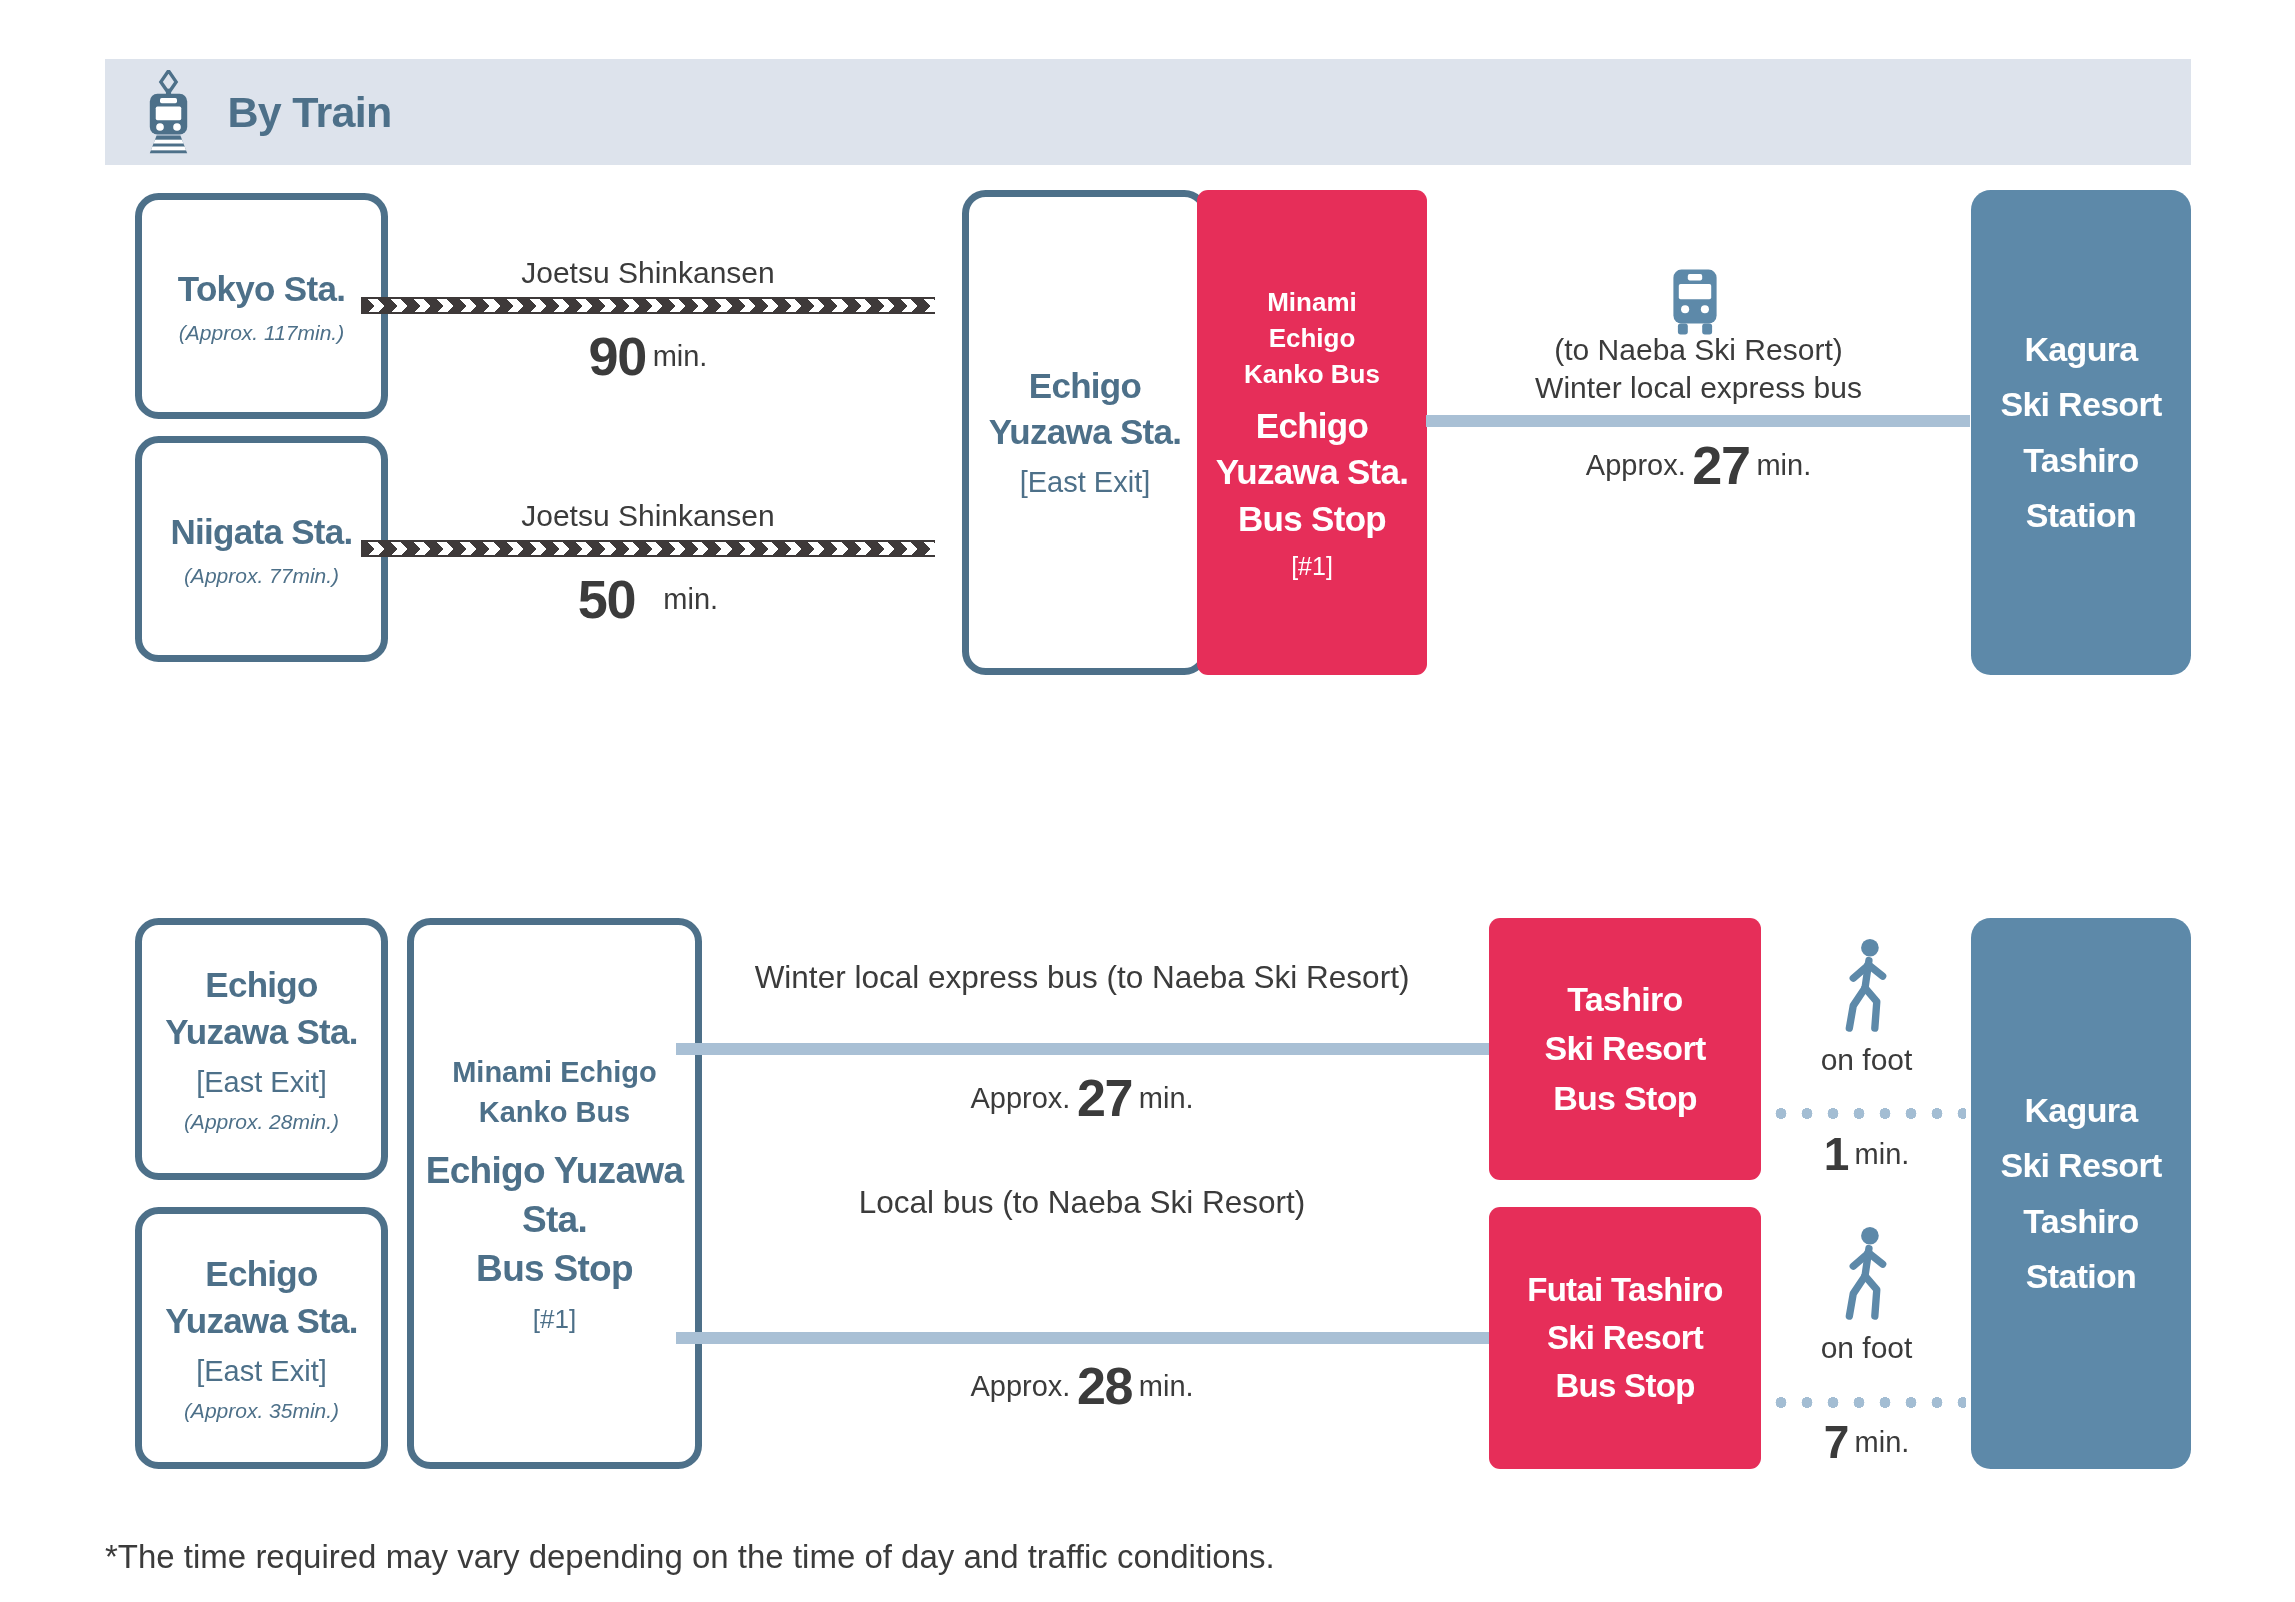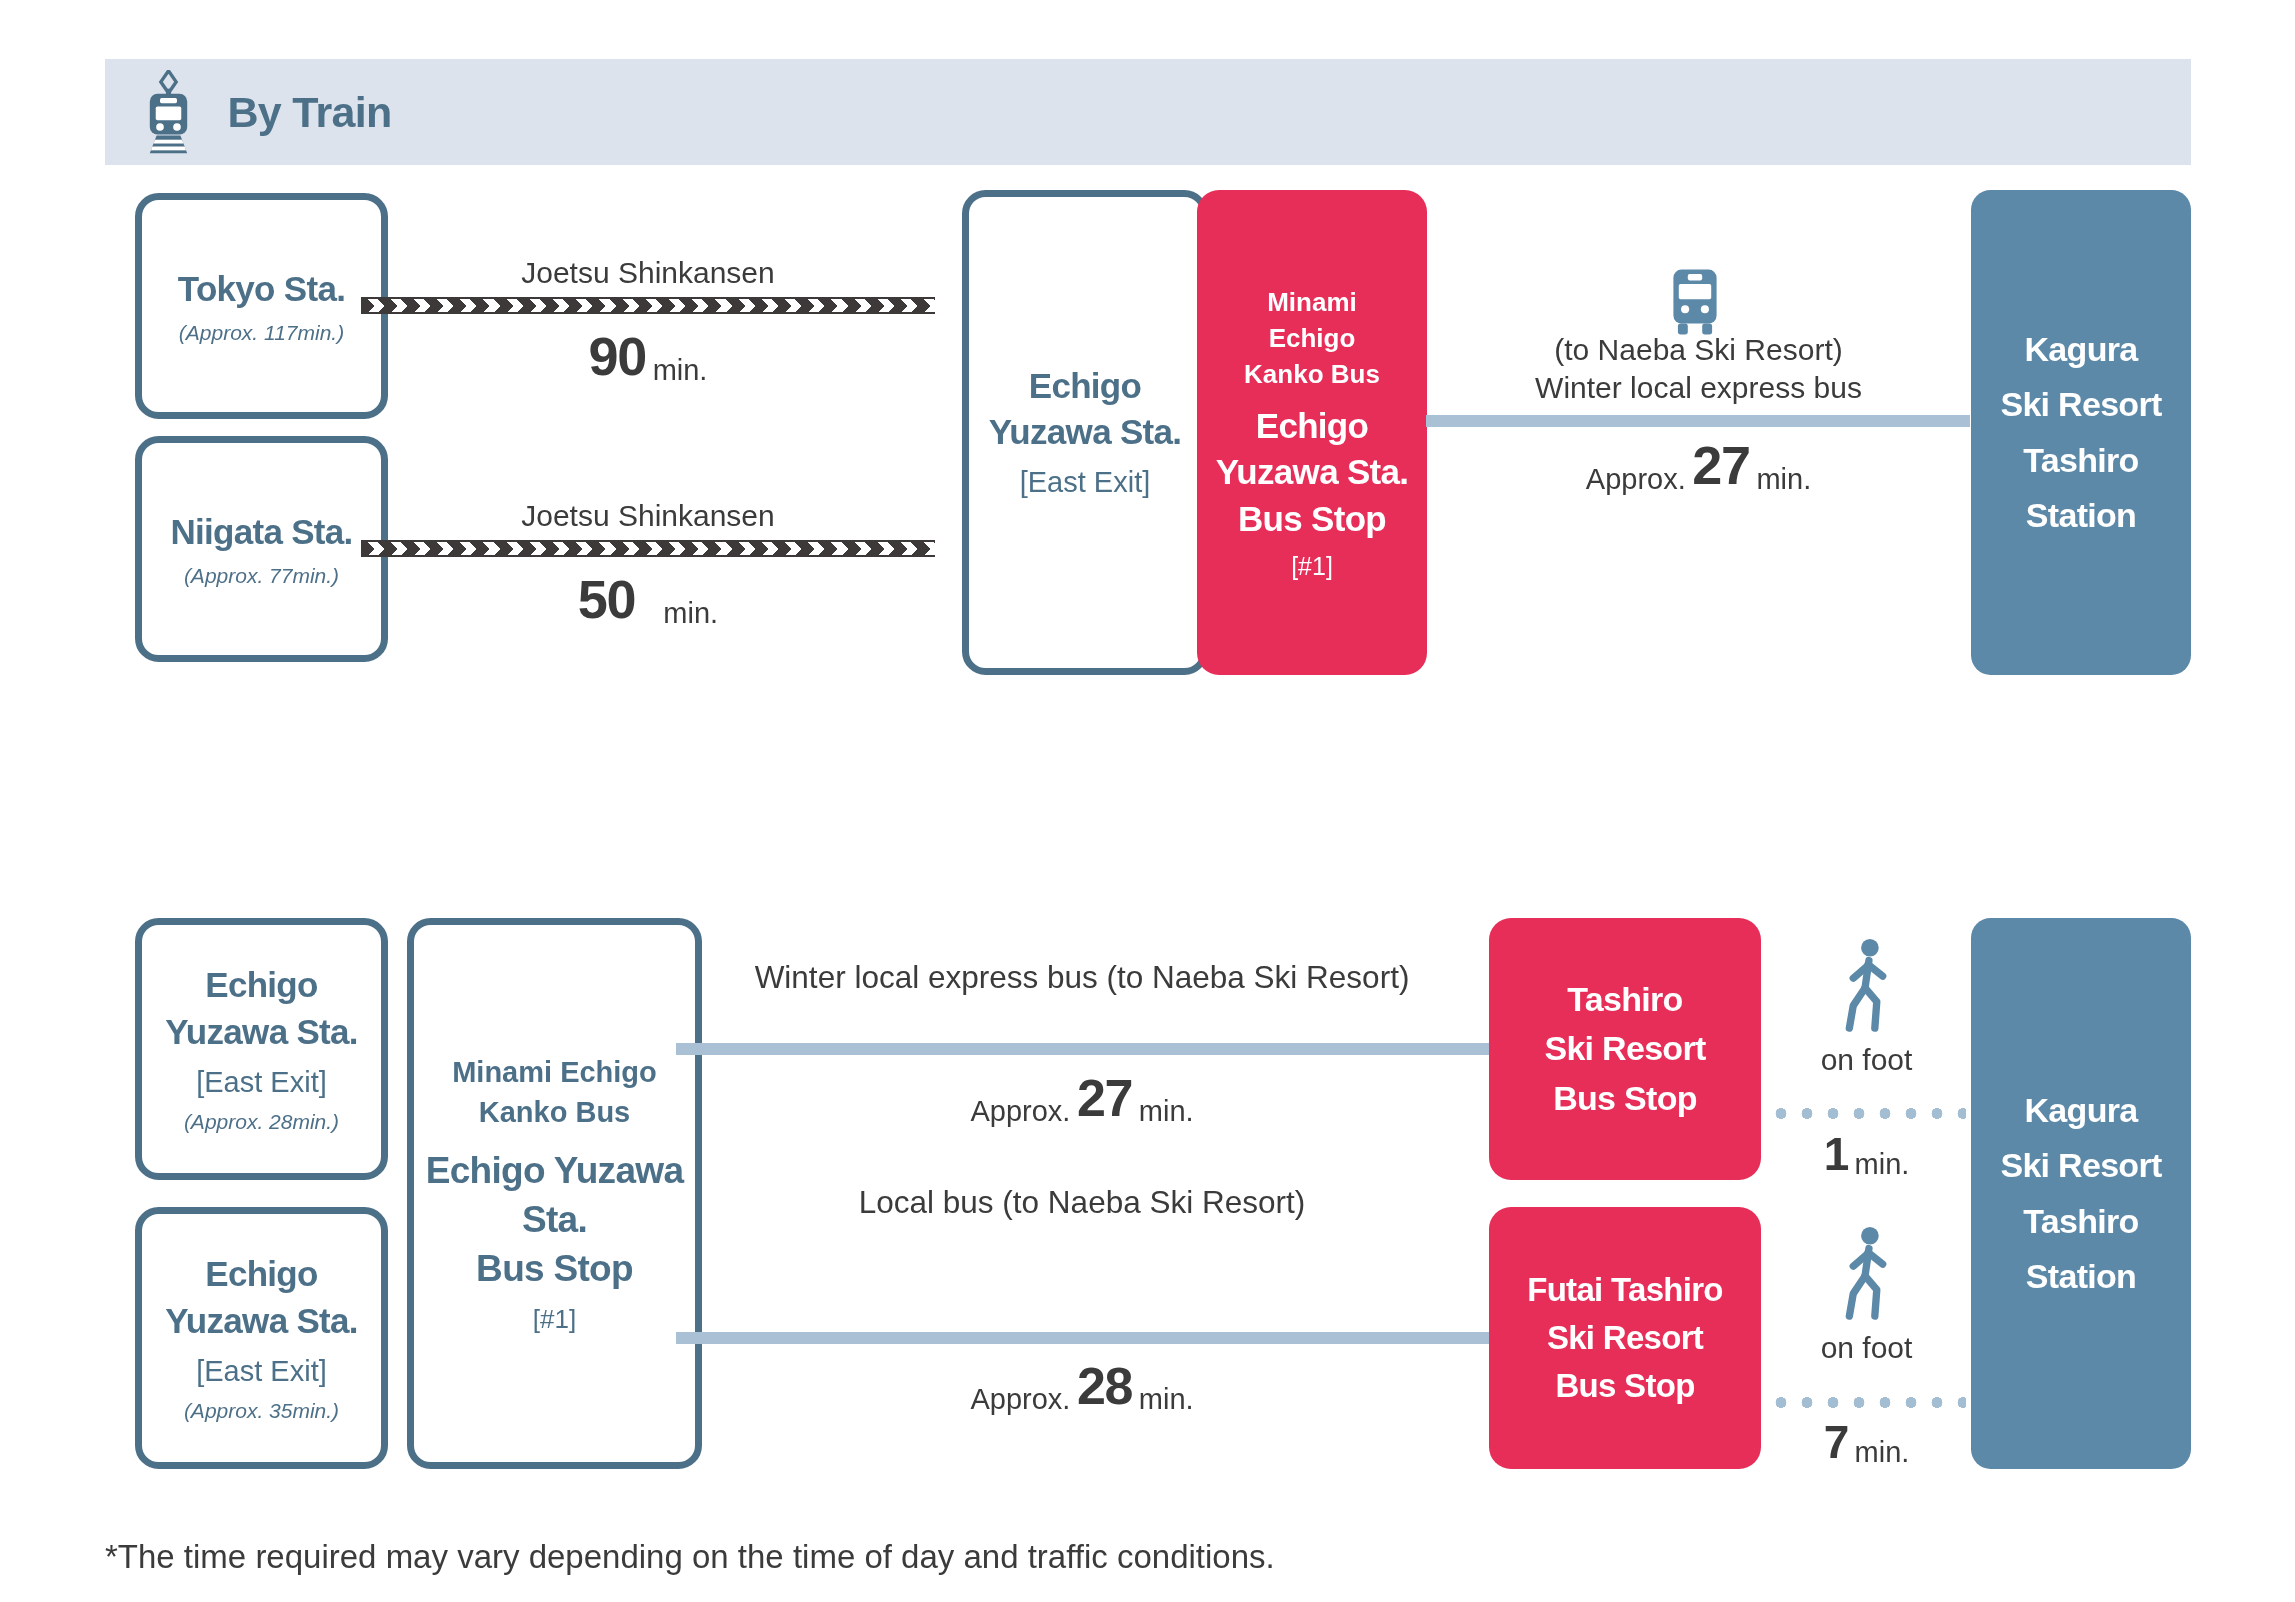--- a/index.html
+++ b/index.html
@@ -20,40 +20,40 @@
   .box-outline{
     background:#fff;border:7.9px solid var(--slate);border-radius:23.6px;
     color:var(--slate);display:flex;flex-direction:column;align-items:center;
     justify-content:center;text-align:center;box-sizing:border-box;margin-left:27px;
   }
   .station-name{font-size:35px;font-weight:bold;line-height:1.32;letter-spacing:-0.7px;}
   .station-exit{font-size:29px;line-height:1.3;margin-top:9.2px;}
   .station-note{font-size:21px;line-height:1.3;margin-top:6.6px;font-style:italic;}
   
   .box-pink{
-    background:var(--pink);border-radius:22px;color:#fff;display:flex;
+    background:var(--pink);border-radius:11px;color:#fff;display:flex;
     flex-direction:column;align-items:center;justify-content:center;
     text-align:center;box-sizing:border-box;
   }
   .box-steel{
     background:var(--steel);border-radius:19.7px;color:#fff;display:flex;
     flex-direction:column;align-items:center;justify-content:center;
     text-align:center;box-sizing:border-box;
   }
   .dest-line{font-size:34px;font-weight:bold;line-height:1.62;letter-spacing:-0.7px;}
   .stop-line{font-size:34px;font-weight:bold;line-height:1.45;letter-spacing:-0.7px;}
   .operator-line{font-size:26px;font-weight:bold;line-height:1.4;}
   .bigname-line{font-size:35px;font-weight:bold;line-height:1.32;letter-spacing:-0.7px;}
   .platform{font-size:25px;margin-top:10.5px;}
   
   .track{border-top:2.6px solid var(--track);border-bottom:2.6px solid var(--track);}
   .track .h1{height:6.6px;background:repeating-linear-gradient(45deg,var(--track) 0 9.2px,#ffffff 9.2px 16.4px);}
   .track .h2{height:6.6px;background:repeating-linear-gradient(135deg,var(--track) 0 9.2px,#ffffff 9.2px 16.4px);}
   .leg-label{font-size:30px;color:var(--dark);text-align:center;}
-  .duration{display:flex;align-items:flex-end;justify-content:center;gap:6.6px;color:var(--dark);}
+  .duration{display:flex;align-items:center;justify-content:center;gap:6.6px;color:var(--dark);}
   .duration .approx{font-size:29px;}
   .duration .num{font-size:54px;font-weight:bold;letter-spacing:-1.3px;}
   .duration .unit{font-size:29px;}
   
   .conn{background:var(--conn);}
   .dots{
     height:13px;background-image:radial-gradient(circle closest-side,#a3bdd3 82%,rgba(0,0,0,0) 86%);
     background-size:26px 13px;background-repeat:repeat-x;background-position:0 0;
   }
   .walk-label{font-size:30px;color:var(--dark);text-align:center;}

